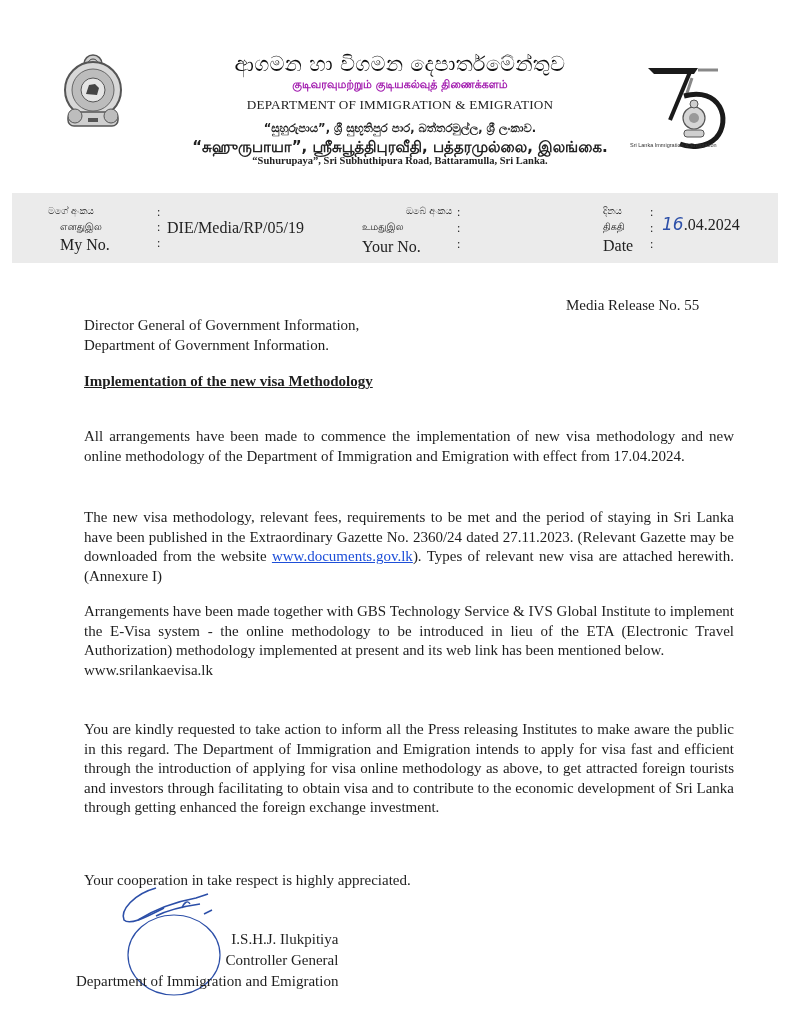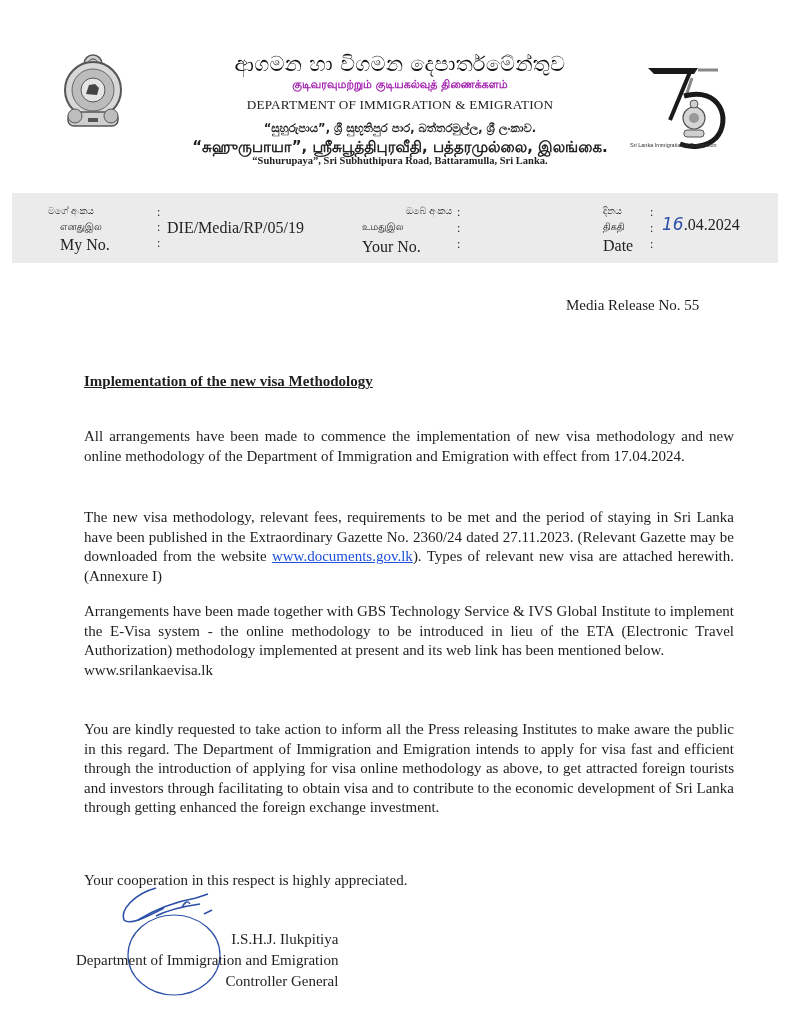--- a/index.html
+++ b/index.html
@@ -113,47 +113,49 @@
 <div class="abs ref-cell" style="left:650px; top:205px;">:</div>
 <div class="abs ref-cell" style="left:650px; top:221px;">:</div>
 <div class="abs ref-cell" style="left:650px; top:237px;">:</div>
 <div class="abs ref-cell" style="left:662px; top:214px;">
   <span class="handwrite">16</span><span class="ref-en">.04.2024</span>
 </div>
 
 <div class="abs txt release">Media Release No. 55</div>
 
 <div class="abs txt recip">
+  <div>Director General of Government Information,</div>
+  <div>Department of Government Information.</div>
 </div>
 
 <div class="abs txt subject">Implementation of the new visa Methodology</div>
 
 <div class="abs txt para justify p1">All arrangements have been made to commence the implementation of new visa methodology and new online methodology of the Department of Immigration and Emigration with effect from 17.04.2024.</div>
 
 <div class="abs txt para justify p2">
   <span>The new visa methodology, relevant fees, requirements to be met and the period of staying in Sri Lanka have been published in the Extraordinary Gazette No. 2360/24 dated 27.11.2023. (Relevant Gazette may be downloaded from the website </span><a>www.documents.gov.lk</a><span>). Types of relevant new visa are attached herewith. (Annexure I)</span>
 </div>
 
 <div class="abs txt para p3">
   <div class="justify">Arrangements have been made together with GBS Technology Service &amp; IVS Global Institute to implement the E-Visa system - the online methodology to be introduced in lieu of the ETA (Electronic Travel Authorization) methodology implemented at present and its web link has been mentioned below.</div>
   <div>www.srilankaevisa.lk</div>
 </div>
 
 <div class="abs txt para justify p4">You are kindly requested to take action to inform all the Press releasing Institutes to make aware the public in this regard. The Department of Immigration and Emigration intends to apply for visa fast and efficient through the introduction of applying for visa online methodology as above, to get attracted foreign tourists and investors through facilitating to obtain visa and to contribute to the economic development of Sri Lanka through getting enhanced the foreign exchange investment.</div>
 
-<div class="abs txt p5" style="left:84px;">Your cooperation in this respect is highly appreciated.</div>
+<div class="abs txt p5" style="left:84px;">Your cooperation in take respect is highly appreciated.</div>
 
 <div class="abs signature">
   <svg width="140" height="120" viewBox="0 0 140 120">
     <path d="M52 8 C 30 14, 16 30, 20 40 C 26 46, 44 36, 60 28" stroke="#2c4fa8" stroke-width="1.6" fill="none"></path>
     <path d="M34 40 C 50 30, 70 22, 92 18 L 104 14" stroke="#2c4fa8" stroke-width="1.6" fill="none"></path>
     <path d="M52 36 C 64 30, 82 26, 96 24" stroke="#2c4fa8" stroke-width="1.6" fill="none"></path>
     <path d="M78 28 C 80 22, 84 20, 86 24" stroke="#2c4fa8" stroke-width="1.4" fill="none"></path>
     <path d="M100 34 L 108 30" stroke="#2c4fa8" stroke-width="1.4" fill="none"></path>
     <ellipse cx="70" cy="75" rx="46" ry="40" stroke="#2c4fa8" stroke-width="1.2" fill="none"></ellipse>
   </svg>
 </div>
 
 <div class="abs txt sig-block">
   <div>I.S.H.J. Ilukpitiya</div>
+  <div>Controller General</div>
   <div>Department of Immigration and Emigration</div>
-  <div>Controller General</div>
 </div>
 
 </body></html>

